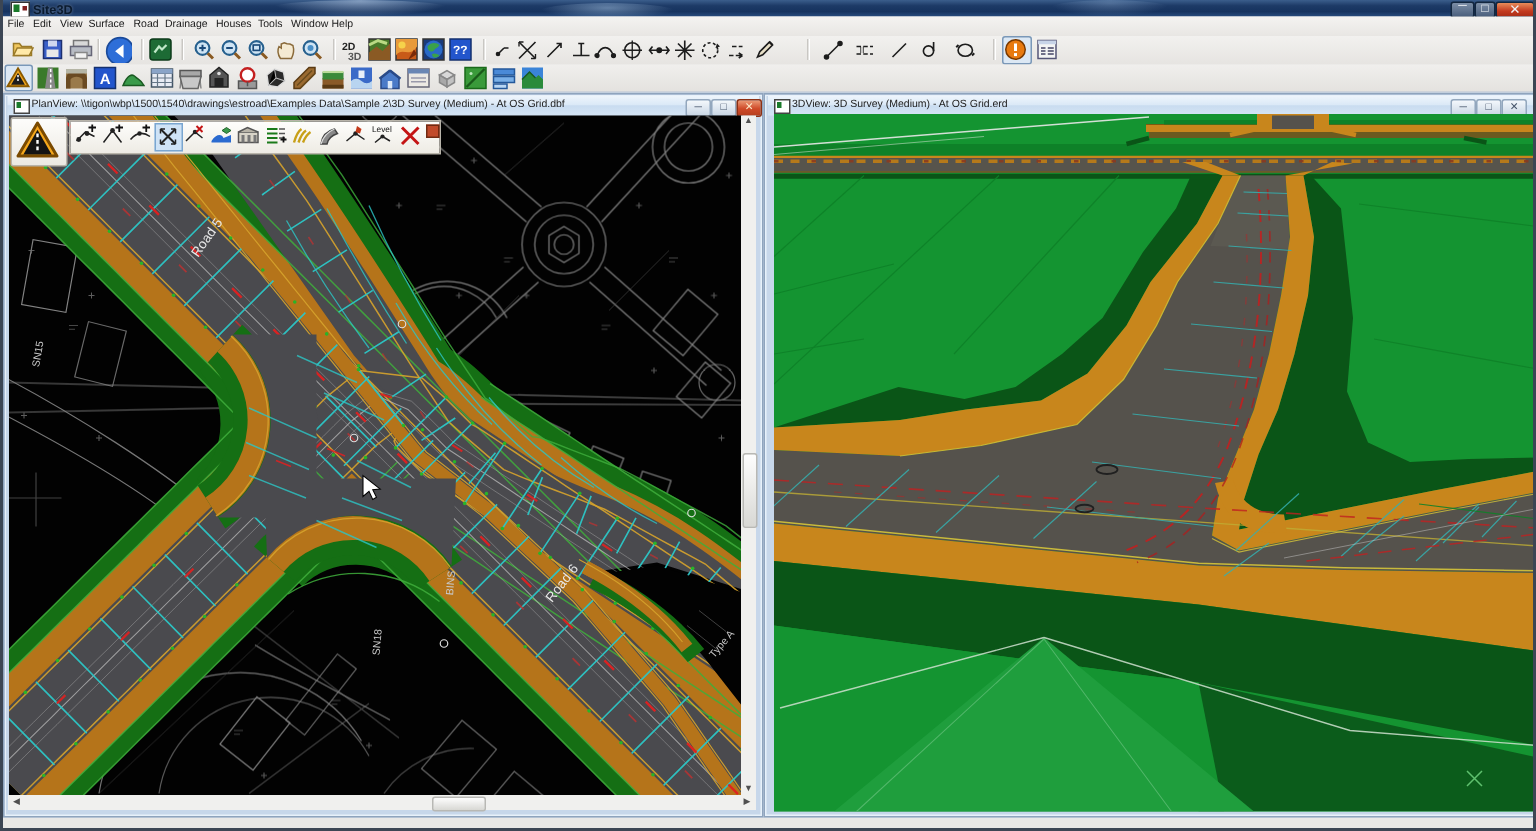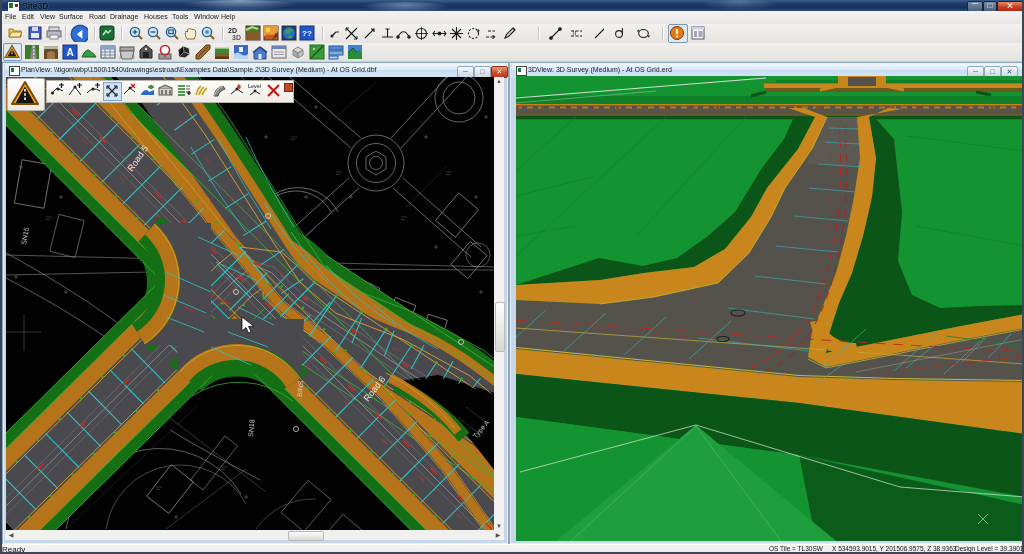--- a/index.html
+++ b/index.html
@@ -802,22 +802,16 @@
 </g>
 <path d="M 355,298 L 509,280" stroke="#c02020" stroke-width="1" stroke-dasharray="9 7" fill="none" opacity="0.8"></path>
           <path d="M 340,296 L 509,263" stroke="#c8c8c8" stroke-width="0.6" fill="none" opacity="0.55"></path>
           <ellipse cx="222" cy="237" rx="7" ry="3" fill="none" stroke="#202020" stroke-width="1.2"></ellipse>
 <ellipse cx="207" cy="263" rx="6" ry="2.5" fill="none" stroke="#202020" stroke-width="1.2"></ellipse>
 <path d="M 462,438 l10 10 M 472,438 l-10 10" stroke="#5fc06f" stroke-width="1"></path>
 </svg>
       </div>
   </div>
 
-  <div class="abs" id="status">
-     <span class="b" style="left:2px;font-size:8px">Ready</span>
-     <span class="b" style="left:769px">OS Tile = TL30SW</span>
-     <span class="b" style="left:832px">X 534593.9015, Y 201506.9575, Z 38.9363</span>
-     <span class="b" style="left:955px">Design Level = 39.3901</span>
-  </div>
   <div class="abs" id="ledge"></div>
     <div class="abs" id="redge"></div>
     <div class="abs" id="bedge"></div>
 </div>
 
 </body></html>

